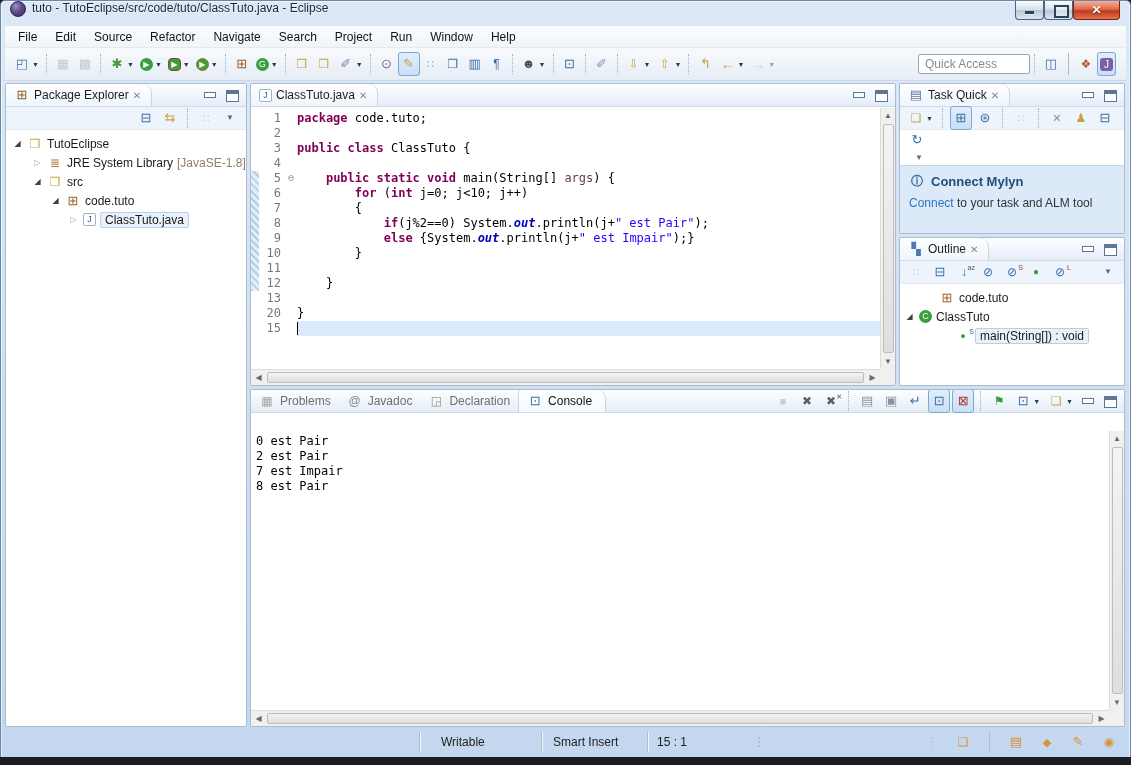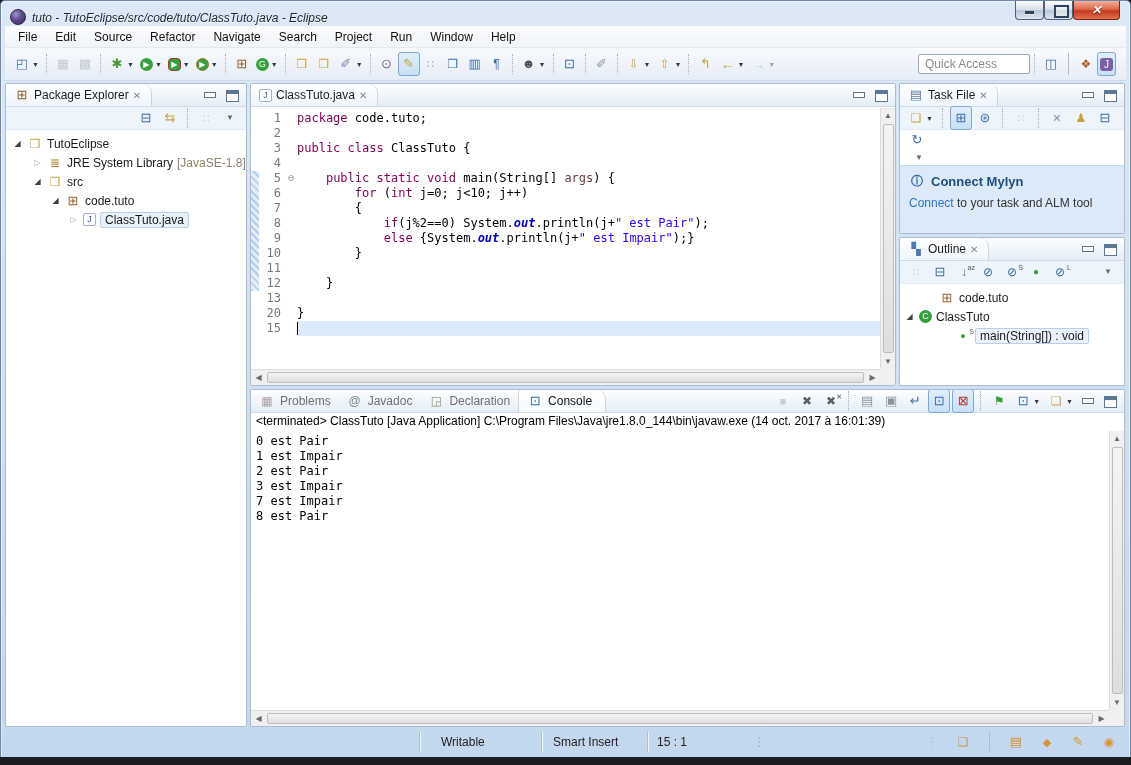--- a/index.html
+++ b/index.html
@@ -8,21 +8,21 @@
   #stage { position:relative; width:1131px; height:765px; }
 
   
   .frame { position:absolute; left:0; top:0; width:1131px; height:758px;
            background:linear-gradient(#dce8f6,#c3d7ee); border:1px solid #6b87a8;
            border-bottom:none; border-radius:5px 5px 0 0;
            box-shadow: inset 0 0 0 1px rgba(255,255,255,.55); }
   .taskbar-sliver { position:absolute; left:0; bottom:0; width:1131px; height:8px; background:#1b1d20; }
 
   
-  .titlebar { position:absolute; left:0; top:0; right:0; height:24px; display:flex; align-items:flex-end;font-style:italic; }
+  .titlebar { position:absolute; left:0; top:0; right:0; height:24px; display:flex; align-items:flex-start; }
   .logo { width:16px; height:16px; margin:0 6px 0 9px; border-radius:8px;
           background: radial-gradient(circle at 35% 30%, #9f92c8 0%, #5d4a86 45%, #3a2f5e 100%);
           border:1px solid #2e2650; }
   .title { font-size:12px; color:#1c2430; text-shadow:0 1px 0 rgba(255,255,255,.7); }
   .winbtns { position:absolute; right:10px; top:0; display:flex; }
   .winbtn { width:29px; height:19px; border:1px solid #50617a; border-top:none;
             background:linear-gradient(#fdfdfd,#d6dfe9 48%,#b9c6d6 52%,#dde5ef);
             border-radius:0 0 4px 4px; margin-left:0; position:relative; }
   .winbtn.close { width:47px; background:linear-gradient(#f3b09c,#e06a4c 45%,#c03a1d 55%,#e2714f); border-color:#7e2310; }
   .winbtn.min::after { content:""; position:absolute; left:9px; right:9px; bottom:5px; height:3px;
@@ -86,21 +86,21 @@
   
   .ebody { position:absolute; left:0; top:24px; right:15px; bottom:16px; background:#fff; overflow:hidden; }
   .range-strip { position:absolute; left:0; width:8px;
                  background:repeating-linear-gradient(45deg,#b3cdea 0 2px,#e2edf9 2px 5px); }
   .erow { display:flex; height:15px; line-height:15px; font-family:"DejaVu Sans Mono",monospace; font-size:12px; }
   .gnum { width:34px; text-align:right; padding-right:4px; color:#787878; flex:none; }
   .gfold { width:12px; flex:none; font-size:10px; color:#8a94a0; line-height:14px; text-align:center; }
   .ecode { flex:1; white-space:pre; color:#000; }
   .erow.current .ecode { background:#dcebfb; }
   .caret { display:inline-block; width:1px; height:13px; background:#000; vertical-align:middle; }
-  .tk-k { color:#7f0055; font-weight:normal; }
+  .tk-k { color:#7f0055; font-weight:bold; }
   .tk-s { color:#2a00ff; }
   .tk-f { color:#0000c0; font-style:italic; font-weight:bold; }
   .tk-p { color:#6a3e3e; }
   .tk-d { color:#000; }
 
   
   .hscroll { position:absolute; left:0; right:15px; bottom:0; height:16px; background:#f0f0f0;
              border-top:1px solid #dcdcdc; display:flex; align-items:center; }
   .vscroll { position:absolute; top:24px; right:0; bottom:16px; width:15px; background:#f0f0f0;
              border-left:1px solid #dcdcdc; display:flex; flex-direction:column; align-items:center; }
@@ -443,21 +443,21 @@
         <span class="sthumb"></span>
         <span class="sarrow">▶</span>
       </div>
       <div class="scorner"></div>
     </div>
 
     <div class="panel" style="left:898px;top:82px;width:226px;height:151px;">
       <div class="phead">
         <div class="vtab">
           <span class="ico" style="color: rgb(91, 122, 160); font-size: 13px;">▤</span>
-          <span>Task File</span>
+          <span>Task Quick</span>
           <span class="x"></span>
         </div>
         <span class="spring"></span>
         <div class="pminmax">
           <span class="pmin"></span>
           <span class="pmax"></span>
         </div>
       </div>
       <div class="ptoolbar" id="task-toolbar">
           <span class="tbtn">
@@ -624,27 +624,24 @@
             <span class="tbtn">
               <span class="ico" style="color: rgb(201, 162, 63); font-size: 12px;">❏</span>
               <span class="dd">▼</span>
             </span>
           </div>
         <div class="pminmax">
           <span class="pmin"></span>
           <span class="pmax"></span>
         </div>
       </div>
-      <div class="cstatus">&lt;terminated&gt; ClassTuto [Java Application] C:\Program Files\Java\jre1.8.0_144\bin\javaw.exe (14 oct. 2017 à 16:01:39)</div>
       <div class="cbody">
         <div id="console-lines" style="padding-top:3px;">
             <div class="cline">0 est Pair</div>
-            <div class="cline">1 est Impair</div>
             <div class="cline">2 est Pair</div>
-            <div class="cline">3 est Impair</div>
             <div class="cline">7 est Impair</div>
             <div class="cline">8 est Pair</div>
           </div>
       </div>
       <div class="vscroll" style="top:41px;">
         <span class="sarrow">▲</span>
         <span class="sthumb"></span>
         <span class="sarrow">▼</span>
       </div>
       <div class="hscroll">

